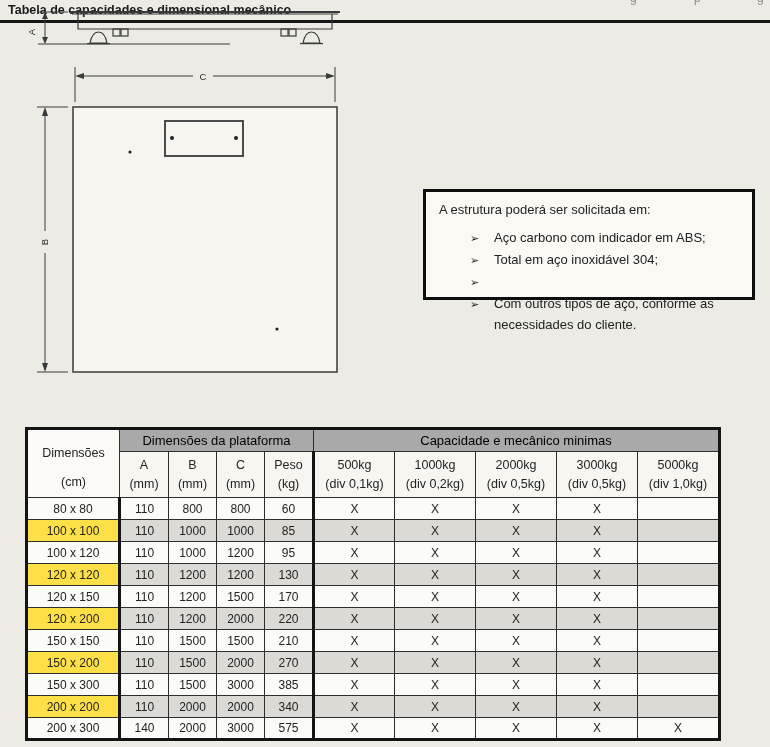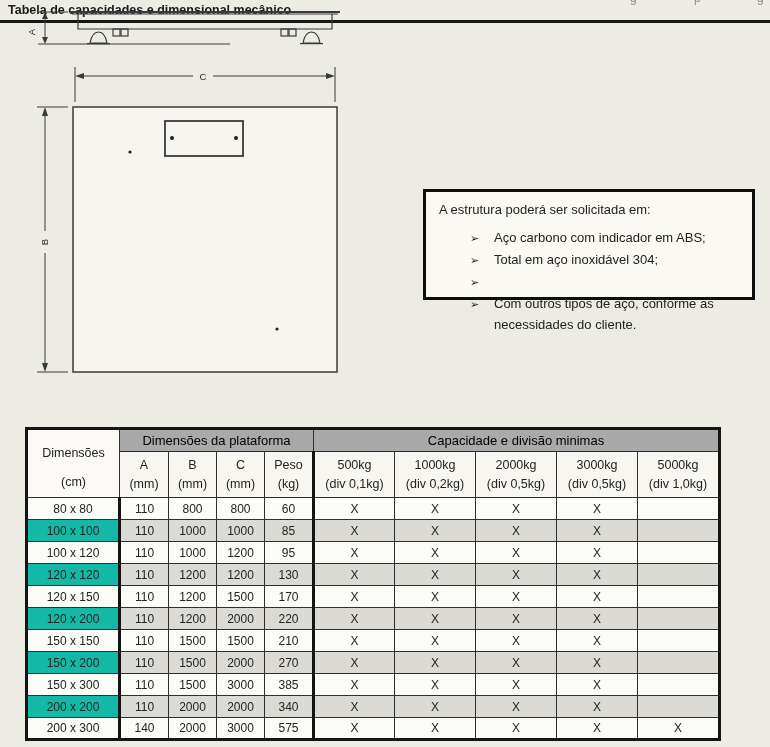--- a/index.html
+++ b/index.html
@@ -59,21 +59,21 @@
   .sub-th { height:45px; background:#f7f6f1; border-bottom:3px solid #141414; font-size:12.5px; line-height:19px; }
   .corner-th {
     background:#fbfaf6; border-right:3px solid #141414; border-bottom:3px solid #141414;
     font-size:12.5px;
   }
   .corner-th .l1 { margin-top:8px; }
   .corner-th .l2 { margin-top:15px; }
   .cap-table tbody tr { height:22px; }
   .cap-table tbody td { background:#fbfbf7; }
   .cap-table tr.striped td { background:#dbdad5; }
-  .cap-table tr.striped td.c0 { background:#14b8a6; }
+  .cap-table tr.striped td.c0 { background:#fde047; }
   .c0 { border-right:3px solid #141414 !important; }
   .c4 { border-right:3px solid #141414 !important;margin-left:12px; }
   .c5,.c6,.c7,.c8,.c9 { border-left-width:2px; border-right-width:2px; }
 </style>
 </head>
 <body>
 
 <div class="fragments">
   <span style="left:630px">g</span>
   <span style="left:694px">p</span>
@@ -179,21 +179,21 @@
       <col style="width:81px">
       <col style="width:82px">
   </colgroup>
   <thead>
     <tr>
       <th class="corner-th" rowspan="2">
         <div class="l1">Dimensões</div>
         <div class="l2">(cm)</div>
       </th>
       <th class="group-th" colspan="4">Dimensões da plataforma</th>
-      <th class="group-th g-cap" colspan="5">Capacidade e divisão minimas</th>
+      <th class="group-th g-cap" colspan="5">Capacidade e mecânico minimas</th>
     </tr>
     <tr>
         <th class="sub-th c1">
           <div>A</div>
           <div>(mm)</div>
         </th>
         <th class="sub-th c2">
           <div>B</div>
           <div>(mm)</div>
         </th>

